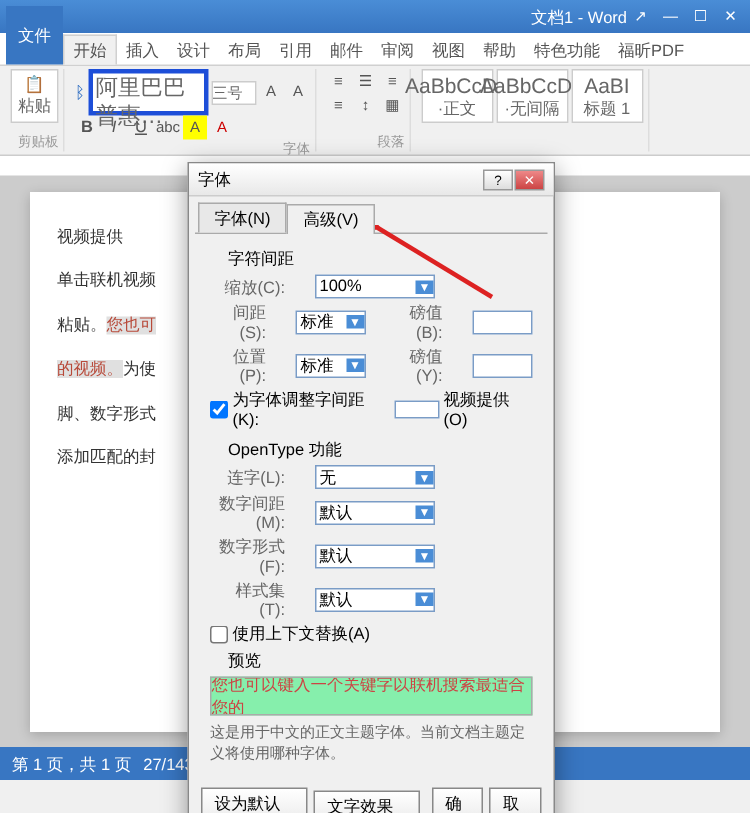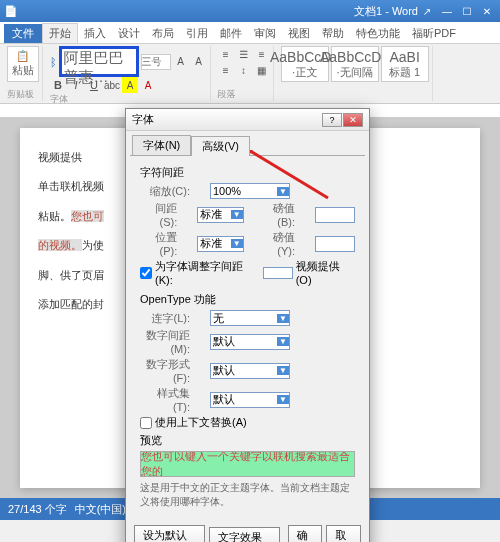--- a/index.html
+++ b/index.html
@@ -1,27 +1,27 @@
 <!DOCTYPE html>
 <html><head>
 <meta charset="utf-8">
 <style>
 *{margin:0;padding:0;box-sizing:border-box;font-family:"Microsoft YaHei",Arial,sans-serif;font-size:11px}
 body{width:500px;height:542px;background:#f0f0f0;overflow:hidden;position:relative}
 .titlebar{height:22px;background:linear-gradient(#4a8dd6,#3876c2);display:flex;align-items:center;padding:0 4px;color:#fff;font-size:11px}
 .titlebar .controls{margin-left:auto;display:flex;gap:2px}
 .titlebar .controls span{width:18px;height:14px;display:flex;align-items:center;justify-content:center;font-size:10px;cursor:pointer}
 .tabs{height:22px;background:#fff;display:flex;align-items:flex-end;padding-left:4px;border-bottom:1px solid #d0d0d0}
-.tabs .filetab{background:#3876c2;color:#fff;padding:2px 8px;font-size:11px}
+.tabs .filetab{background:#3876c2;color:#fff;padding:12px 8px;font-size:11px}
 .tabs .tab{padding:2px 6px;font-size:11px;color:#555;cursor:pointer}
 .tabs .tab.active{background:#f0f0f0;border:1px solid #d0d0d0;border-bottom:none}
 .ribbon{height:60px;background:#f0f0f0;display:flex;padding:2px 4px;gap:4px;border-bottom:1px solid #ccc}
 .rgroup{display:flex;flex-direction:column;border-right:1px solid #ddd;padding:0 3px;font-size:10px;color:#666}
 .rgroup .rtop{display:flex;gap:2px;align-items:center}
-.rgroup .rlabel{text-align:left;font-size:9px;color:#999;margin-top:auto}
+.rgroup .rlabel{text-align:right;font-size:9px;color:#999;margin-top:auto}
 .paste{width:32px;height:36px;background:#fff;border:1px solid #ccc;display:flex;flex-direction:column;align-items:center;justify-content:center;font-size:9px}
 .fontsel{width:80px;height:31px;border:3px solid #1d4ed8;font-size:15px;background:#fff;padding:0 2px}
 .sizesel{width:30px;height:16px;border:1px solid #ccc;font-size:10px;background:#fff}
 .btn-icon{width:16px;height:16px;border:1px solid transparent;display:inline-flex;align-items:center;justify-content:center;font-size:10px;color:#555}
 .styles{display:flex;gap:2px}
 .stylebox{width:48px;height:36px;border:1px solid #ccc;background:#fff;display:flex;flex-direction:column;align-items:center;justify-content:center;font-size:9px}
 .stylebox .big{font-size:14px}
 .ruler{height:14px;background:#fff;border-bottom:1px solid #ccc}
 .docarea{height:380px;background:#ccc;overflow:hidden;position:relative;padding:10px 20px}
 .page{background:#fff;width:100%;height:100%;padding:14px 18px;position:relative;box-shadow:0 2px 8px rgba(0,0,0,.2)}
@@ -30,21 +30,21 @@
 .statusbar{height:22px;background:#3876c2;color:#fff;display:flex;align-items:center;padding:0 8px;font-size:10px;gap:8px}
 .dialog{position:absolute;left:125px;top:108px;width:245px;background:#f0f0f0;border:1px solid #888;box-shadow:0 4px 16px rgba(0,0,0,.4);z-index:10}
 .dlg-title{height:22px;background:linear-gradient(#fff,#e8e8e8);display:flex;align-items:center;padding:0 6px;font-size:11px;border-bottom:1px solid #ccc}
 .dlg-title .dlgctrl{margin-left:auto;display:flex;gap:1px}
 .dlg-title .dlgctrl span{width:20px;height:14px;border:1px solid #999;background:linear-gradient(#fff,#ddd);font-size:9px;display:flex;align-items:center;justify-content:center}
 .dlg-title .dlgctrl span.cls{background:linear-gradient(#e88,#c44);color:#fff}
 .dlg-tabs{display:flex;padding:4px 6px 0;gap:0}
 .dlg-tab{padding:2px 10px;border:1px solid #aaa;background:#e8e8e8;font-size:11px;border-bottom:none;cursor:pointer}
 .dlg-tab.active{background:#f0f0f0;position:relative;top:1px}
 .dlg-body{padding:6px 10px;border-top:1px solid #aaa;margin:0 4px}
-.sect{font-size:11px;margin:3px 0}
+.sect{font-size:11px;margin:3px 12px}
 .row{display:flex;align-items:center;gap:20px;margin:2px 0;font-size:11px}
 .row label{width:50px;text-align:right;color:#666}
 .row label.w{width:42px}
 .sel{height:16px;border:1px solid #7a9cc6;background:#fff;font-size:10px;padding:0 2px;display:flex;align-items:center;justify-content:space-between}
 .sel .dd{background:#4a8dd6;color:#fff;width:12px;text-align:center;font-size:8px;margin-right:-2px}
 .inp{height:16px;border:1px solid #7a9cc6;background:#fff;width:40px}
 .chk{display:flex;align-items:center;gap:3px;font-size:11px;margin:2px 0}
 .chk input{width:12px;height:12px}
 .preview{border:1px solid #aaa;height:26px;margin:2px 0 4px;background:#86efac;display:flex;align-items:center;justify-content:center;font-size:10px;color:#c44;overflow:hidden}
 .note{font-size:10px;color:#666;margin:2px 0 6px}
@@ -149,21 +149,21 @@
 </div>
 
 <div class="ruler"></div>
 
 <div class="docarea">
   <div class="page">
     <p><span>视频提供</span><span style="display:inline-block;width:200px"></span><span>的观点。当您</span></p>
     <p><span>单击联机视频</span><span style="display:inline-block;width:180px"></span><span>入代码中进行</span></p>
     <p><span>粘贴。</span><span class="hl">您也可</span><span style="display:inline-block;width:160px"></span><span class="hl">适合您的文档</span></p>
     <p><span class="hl">的视频。</span><span>为使</span><span style="display:inline-block;width:160px"></span><span>供了页眉、页</span></p>
-    <p><span>脚、供了页眉</span><span style="display:inline-block;width:160px"></span><span>例如，您可以</span></p>
+    <p><span>脚、数字形式</span><span style="display:inline-block;width:160px"></span><span>例如，您可以</span></p>
     <p><span>添加匹配的封</span></p>
   </div>
 </div>
 
 <div class="dialog">
   <div class="dlg-title">
     <span>字体</span>
     <div class="dlgctrl">
       <span>?</span>
       <span class="cls">✕</span>
@@ -269,15 +269,16 @@
   <div class="logo">
       <span></span>
       <span></span>
       <span></span>
       <span></span>
     </div>
   <span>纯净系统之家</span>
 </div>
 
 <div class="statusbar">
+  <span>第 1 页，共 1 页</span>
   <span>27/143 个字</span>
   <span>中文(中国)</span>
 </div>
 
 </body></html>

